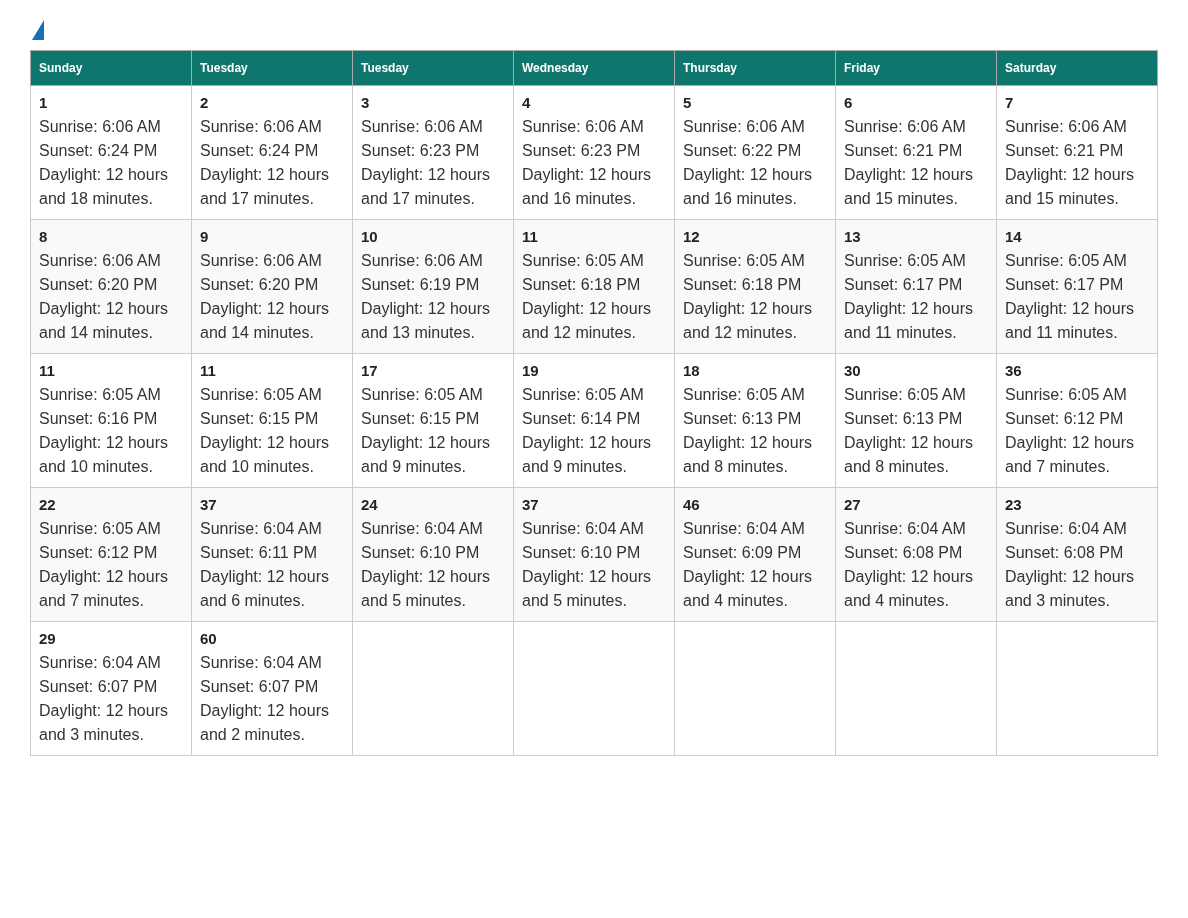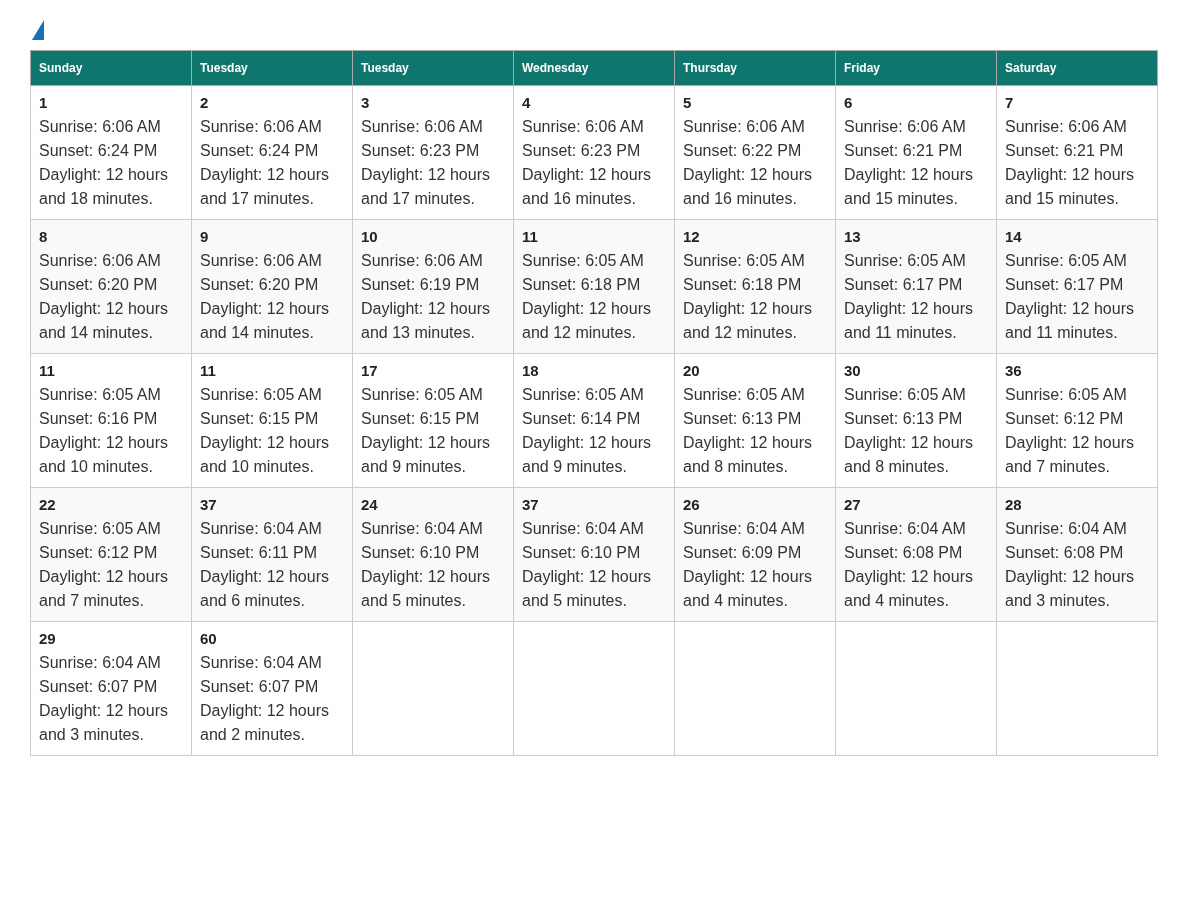--- a/index.html
+++ b/index.html
@@ -180,25 +180,25 @@
         </td>
         <td>
           <div class="day-number">11</div>
           <div class="day-info">Sunrise: 6:05 AM<br>Sunset: 6:15 PM<br>Daylight: 12 hours and 10 minutes.</div>
         </td>
         <td>
           <div class="day-number">17</div>
           <div class="day-info">Sunrise: 6:05 AM<br>Sunset: 6:15 PM<br>Daylight: 12 hours and 9 minutes.</div>
         </td>
         <td>
+          <div class="day-number">19</div>
+          <div class="day-info">Sunrise: 6:05 AM<br>Sunset: 6:14 PM<br>Daylight: 12 hours and 9 minutes.</div>
+        </td>
+        <td>
           <div class="day-number">18</div>
-          <div class="day-info">Sunrise: 6:05 AM<br>Sunset: 6:14 PM<br>Daylight: 12 hours and 9 minutes.</div>
-        </td>
-        <td>
-          <div class="day-number">20</div>
           <div class="day-info">Sunrise: 6:05 AM<br>Sunset: 6:13 PM<br>Daylight: 12 hours and 8 minutes.</div>
         </td>
         <td>
           <div class="day-number">30</div>
           <div class="day-info">Sunrise: 6:05 AM<br>Sunset: 6:13 PM<br>Daylight: 12 hours and 8 minutes.</div>
         </td>
         <td>
           <div class="day-number">36</div>
           <div class="day-info">Sunrise: 6:05 AM<br>Sunset: 6:12 PM<br>Daylight: 12 hours and 7 minutes.</div>
         </td>
@@ -214,29 +214,29 @@
         </td>
         <td>
           <div class="day-number">24</div>
           <div class="day-info">Sunrise: 6:04 AM<br>Sunset: 6:10 PM<br>Daylight: 12 hours and 5 minutes.</div>
         </td>
         <td>
           <div class="day-number">37</div>
           <div class="day-info">Sunrise: 6:04 AM<br>Sunset: 6:10 PM<br>Daylight: 12 hours and 5 minutes.</div>
         </td>
         <td>
-          <div class="day-number">26</div>
+          <div class="day-number">46</div>
           <div class="day-info">Sunrise: 6:04 AM<br>Sunset: 6:09 PM<br>Daylight: 12 hours and 4 minutes.</div>
         </td>
         <td>
           <div class="day-number">27</div>
           <div class="day-info">Sunrise: 6:04 AM<br>Sunset: 6:08 PM<br>Daylight: 12 hours and 4 minutes.</div>
         </td>
         <td>
-          <div class="day-number">28</div>
+          <div class="day-number">23</div>
           <div class="day-info">Sunrise: 6:04 AM<br>Sunset: 6:08 PM<br>Daylight: 12 hours and 3 minutes.</div>
         </td>
       </tr>
       <tr>
         <td>
           <div class="day-number">29</div>
           <div class="day-info">Sunrise: 6:04 AM<br>Sunset: 6:07 PM<br>Daylight: 12 hours and 3 minutes.</div>
         </td>
         <td>
           <div class="day-number">60</div>

